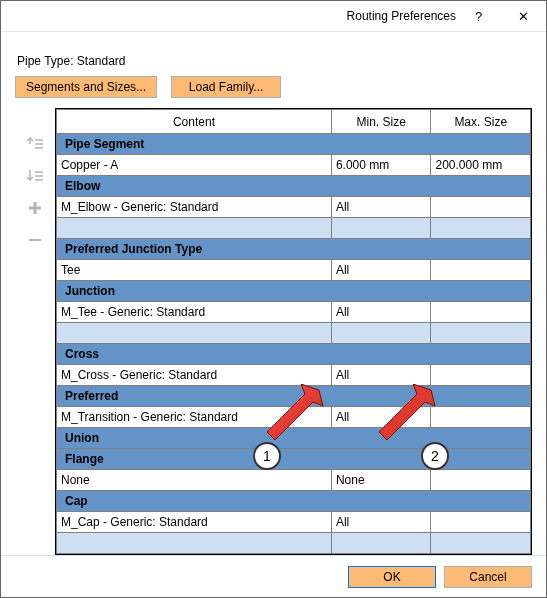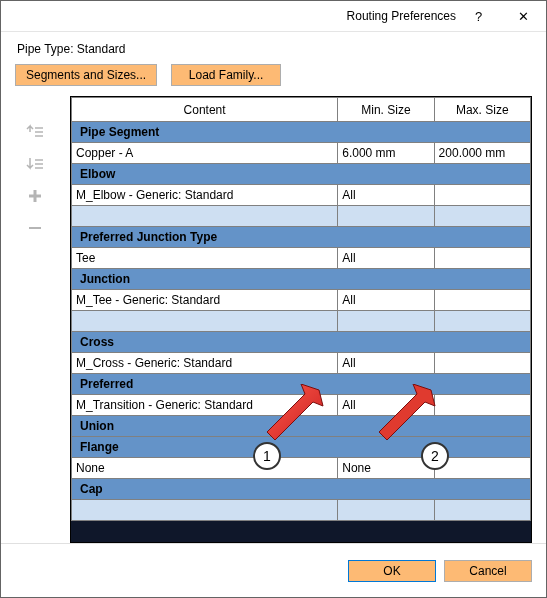--- a/index.html
+++ b/index.html
@@ -43,21 +43,21 @@
   }
   .content {
     flex: 1;
     padding: 10px 14px 0 14px;
     display: flex;
     flex-direction: column;
     box-sizing: border-box;
     position: relative;
   }
   .pipe-type {
-    margin: 0 0 8px 2px;
+    margin: 12px 0 8px 2px;
   }
   .toprow {
     display: flex;
     gap: 14px;
     margin-bottom: 10px;
   }
   .btn {
     background: #fdba74;
     border: 1px solid #adadad;
     height: 22px;
@@ -91,24 +91,23 @@
     align-items: center;
     justify-content: center;
     color: #b5b5b5;
     font-size: 16px;
     text-align: center;
     line-height: 1;
   }
   .table-wrap {
     flex: 1;
     border: 1px solid #000;
-    background: #0f172a;
+    background: #c4b5fd;
     box-sizing: border-box;
     overflow: hidden;
-    margin-left: 15px;
   }
   table {
     width: 100%;
     border-collapse: collapse;
     table-layout: fixed;
   }
   th, td {
     border: 1px solid #808080;
     height: 21px;
     padding: 0 4px;
@@ -307,20 +306,25 @@
                 <td colspan="3">Flange</td>
               </tr>
               <tr class="data">
                 <td>None</td>
                 <td>None</td>
                 <td></td>
               </tr>
               <tr class="section">
                 <td colspan="3">Cap</td>
               </tr>
+              <tr class="data">
+                <td>M_Cap - Generic: Standard</td>
+                <td>All</td>
+                <td></td>
+              </tr>
               <tr class="alt">
                 <td></td>
                 <td></td>
                 <td></td>
               </tr>
             </tbody>
         </table>
       </div>
     </div>
 

